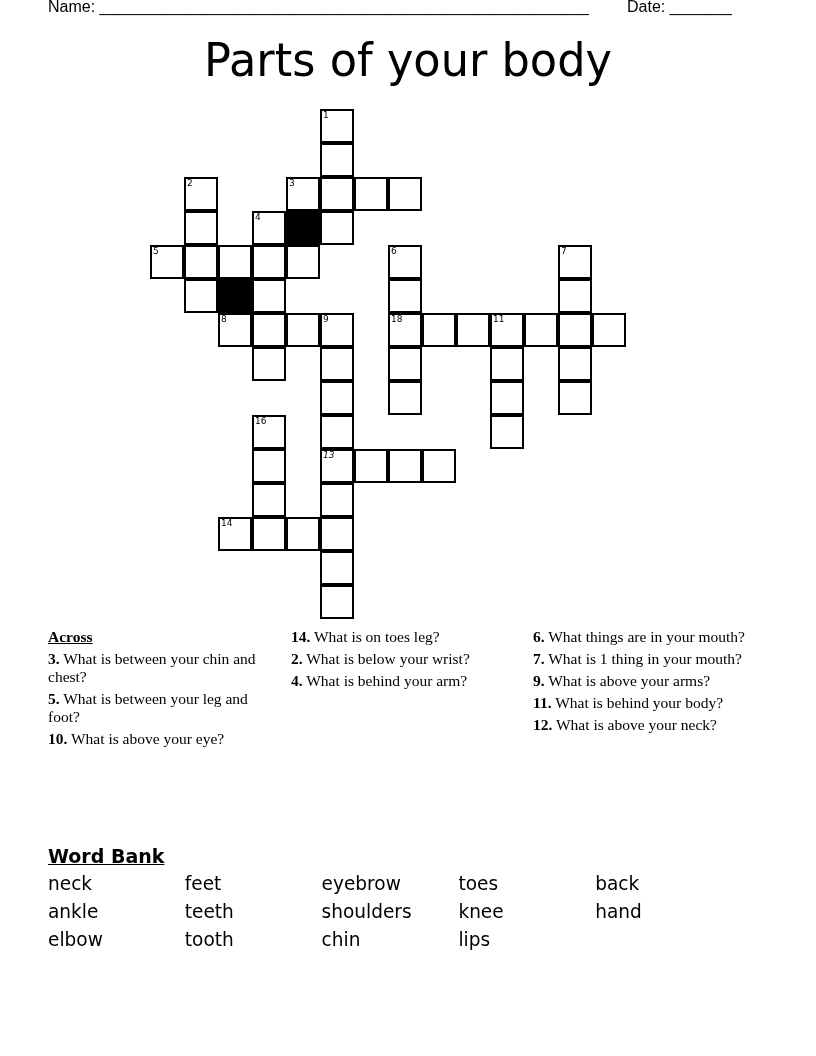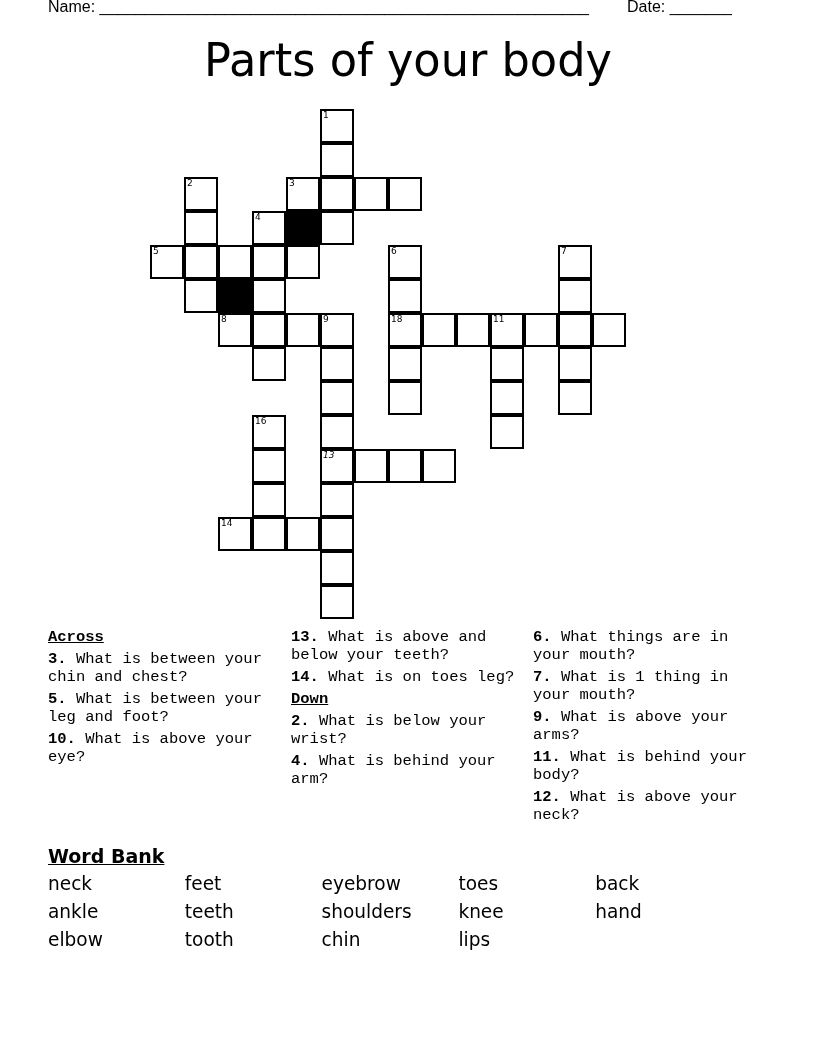--- a/index.html
+++ b/index.html
@@ -4,21 +4,21 @@
 <style>
   html, body { margin: 0; padding: 0; background: #ffffff; }
   body { width: 816px; height: 1056px; position: relative; overflow: hidden; font-family: "DejaVu Sans", sans-serif; color: #000; }
   .header { position: absolute; top: -2px; left: 48px; width: 700px; font-family: "Liberation Sans", sans-serif; font-size: 16px; white-space: nowrap; }
   .header .date { position: absolute; left: 579px; top: 0; }
   .title { position: absolute; top: 32px; left: 0; width: 816px; text-align: center; font-family: "DejaVu Sans", sans-serif; font-size: 47px; letter-spacing: 0px; font-weight: normal; transform: scaleX(0.95); }
   .grid { position: absolute; left: 151px; top: 110px; }
   .cell { position: absolute; width: 34px; height: 34px; box-sizing: border-box; border: 2px solid #000; background: #fff; margin-left:-1px; margin-top:-1px; }
   .cell.black { background: #000; }
   .cell .num { position: absolute; left: 1px; top: -1px; font-family: "DejaVu Sans", sans-serif; font-size: 9px; line-height: 11px; }
-  .clues { position: absolute; top: 628px; font-family: Liberation Mono, monospace; font-size: 15.5px; line-height: 18px; }
+  .clues { position: absolute; top: 628px; font-family: Liberation Serif, serif; font-size: 15.5px; line-height: 18px; }
   .clues .heading { font-weight: bold; text-decoration: underline; margin-bottom: 4px; }
   .clues .clue { margin-bottom: 4px; }
   .clues .clue b { font-weight: bold; }
   .col1 { left: 48px; width: 225px; }
   .col2 { left: 291px; width: 225px; }
   .col3 { left: 533px; width: 225px; }
   .wordbank { position: absolute; left: 48px; top: 845px; font-family: "DejaVu Sans", sans-serif; }
   .wordbank .wb-title { font-size: 19px; font-weight: bold; text-decoration: underline; margin-bottom: 4px; }
   .wb-grid { display: grid; grid-template-columns: 144px 144px 144px 144px 144px; row-gap: 3px; font-size: 19.5px; line-height: 25px; transform: scaleX(0.95); transform-origin: left; }
 </style>
@@ -123,23 +123,21 @@
   </div>
 
 <div class="clues col1">
   <div class="heading">Across</div>
   <div class="clue"><b>3.</b><span> What is between your chin and chest?</span></div>
   <div class="clue"><b>5.</b><span> What is between your leg and foot?</span></div>
   <div class="clue"><b>10.</b><span> What is above your eye?</span></div>
 </div>
 
 <div class="clues col2">
-  <div class="clue"><b>13.</b><span> What is above and below your teeth?</span></div>
   <div class="clue"><b>14.</b><span> What is on toes leg?</span></div>
-  <div class="heading">Down</div>
   <div class="clue"><b>2.</b><span> What is below your wrist?</span></div>
   <div class="clue"><b>4.</b><span> What is behind your arm?</span></div>
 </div>
 
 <div class="clues col3">
   <div class="clue"><b>6.</b><span> What things are in your mouth?</span></div>
   <div class="clue"><b>7.</b><span> What is 1 thing in your mouth?</span></div>
   <div class="clue"><b>9.</b><span> What is above your arms?</span></div>
   <div class="clue"><b>11.</b><span> What is behind your body?</span></div>
   <div class="clue"><b>12.</b><span> What is above your neck?</span></div>

